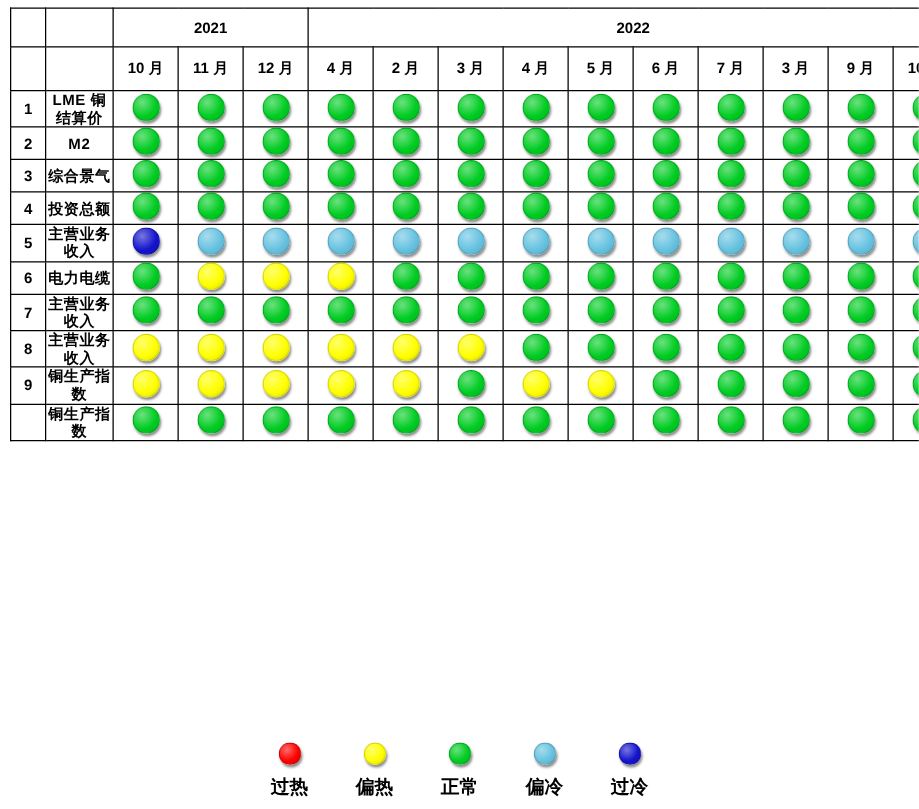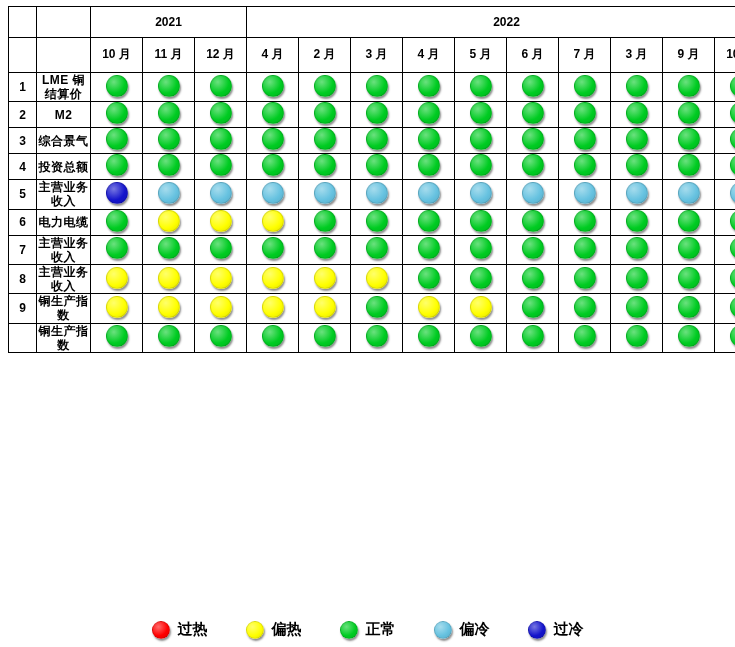--- a/index.html
+++ b/index.html
@@ -84,20 +84,21 @@
     display: flex;
     justify-content: center;
     align-items: center;
     gap: 14px;
   }
   .legend-item {
     display: flex;
     align-items: center;
     gap: 8px;
     margin: 0 12px;
+    flex-direction: column;
   }
   .legend-dot {
     width: 18px;
     height: 18px;
     border-radius: 50%;
     display: inline-block;
     box-shadow: 1px 2px 2px rgba(0,0,0,0.45);
     border: 1px solid rgba(0,0,0,0.12);
     box-sizing: border-box;
   }

